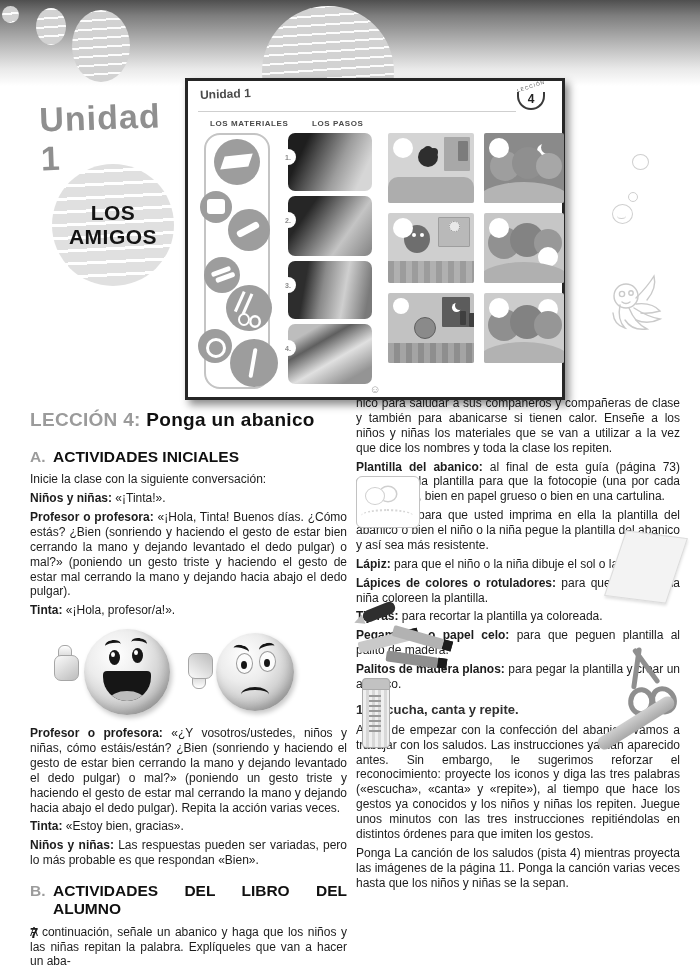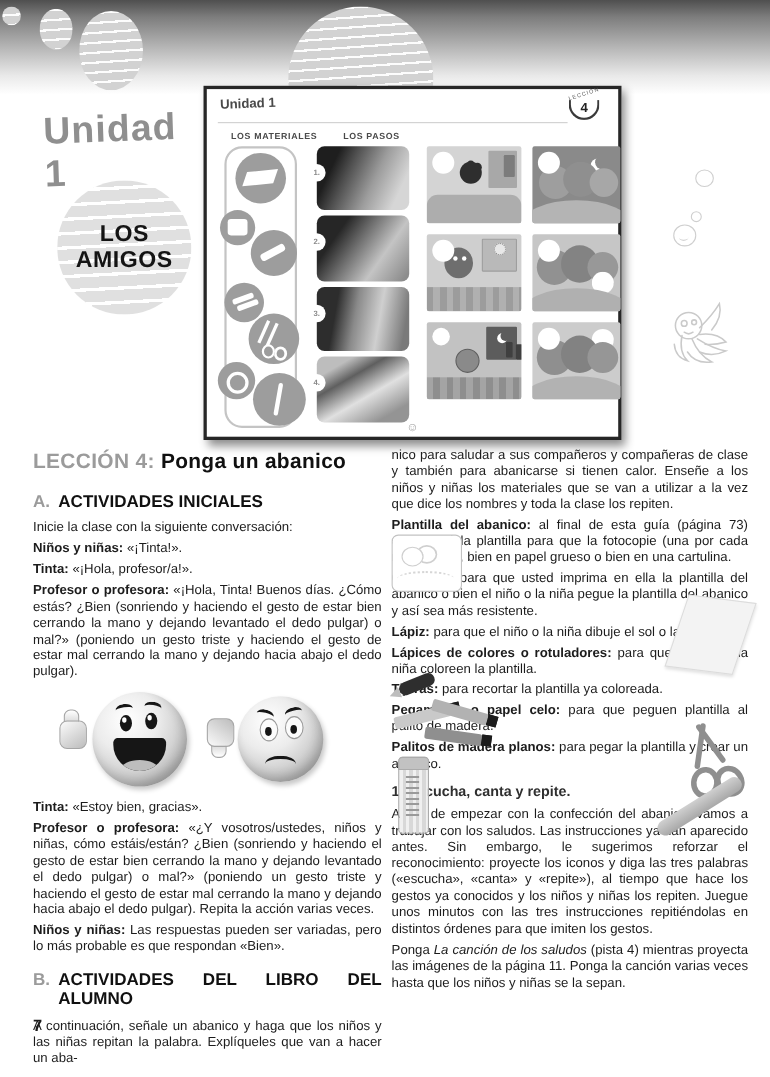--- a/index.html
+++ b/index.html
@@ -90,21 +90,21 @@
   .bubble{position:absolute;border:1.5px solid #cfcfcf;border-radius:50%;background:#fff;z-index:1;}
   .bub1{left:632px;top:154px;width:15px;height:14px;}
   .bub2{left:628px;top:192px;width:8px;height:8px;}
   .bub3{left:612px;top:204px;width:19px;height:18px;}
   .bub3::after{content:"";position:absolute;left:4px;top:7px;width:9px;height:6px;border-bottom:1.5px solid #cfcfcf;border-radius:50%;}
   .octopus{position:absolute;left:606px;top:274px;z-index:1;}
 
   
   .col{position:absolute;font-size:12px;line-height:1.24;text-align:justify;}
   .col-left{left:30px;top:408px;width:317px;}
-  .col-right{left:356px;top:406px;width:324px;}
+  .col-right{left:356px;top:396px;width:324px;}
   .col p{margin:0 0 4px;}
   b{font-weight:bold;}
   .lesson-h{margin:0 0 16px;font-size:19px;font-weight:bold;letter-spacing:.3px;}
   .lesson-h .lab{color:#9b9b9b;}
   .lesson-h .tit{color:#101010;}
   .sec-h{display:flex;font-size:15.5px;font-weight:bold;margin:0 0 7px;line-height:1.15;}
   .sec-h .letter{color:#9b9b9b;width:23px;flex:none;}
   .sec-h .stitle{color:#101010;}
   .gapB{margin-top:14px;}
 
@@ -174,21 +174,21 @@
   .i-glue{left:6px;top:218px;width:26px;height:68px;border:1px solid #ababab;border-radius:4px;
     background:repeating-linear-gradient(90deg,#f0f0f0 0 3px,#d8d8d8 3px 6px);}
   .i-glue::before{content:"";position:absolute;left:-1px;top:-1px;width:26px;height:10px;background:#c2c2c2;
     border:1px solid #ababab;border-radius:4px 4px 0 0;}
   .i-glue::after{content:"";position:absolute;left:6px;top:16px;width:12px;height:40px;
     background:repeating-linear-gradient(to bottom,#9a9a9a 0 2px,transparent 2px 5px);}
   .i-stick{right:0;top:256px;width:88px;height:14px;background:linear-gradient(#d0d0d0,#a8a8a8);
     border-radius:7px;transform:rotate(-32deg);}
 
   .act-h{font-size:13px;font-weight:bold;color:#2f2f2f;margin:10px 0 5px;}
-  .it{font-style:italic;}
+  .it{}
   .pagenum{position:absolute;left:30px;top:924px;font-size:15px;font-weight:bold;color:#1c1c1c;z-index:3;}
 </style>
 </head>
 <body>
 
 <div class="page">
 
   <div class="topband"></div>
   <div class="ball b1"></div>
   <div class="ball b2"></div>
@@ -311,22 +311,22 @@
     </div>
 
     <div class="sec-h">
       <span class="letter">A.</span>
       <span class="stitle">ACTIVIDADES INICIALES</span>
     </div>
 
     <p>Inicie la clase con la siguiente conversación:</p>
 
     <p><b>Niños y niñas:</b> <span>«¡Tinta!».</span></p>
+    <p><b>Profesor o profesora:</b> <span>«¡Hola, Tinta! Buenos días. ¿Cómo estás? ¿Bien (sonriendo y haciendo el gesto de estar bien cerrando la mano y dejando levantado el dedo pulgar) o mal?» (poniendo un gesto triste y haciendo el gesto de estar mal cerrando la mano y dejando hacia abajo el dedo pulgar).</span></p>
     <p><b>Tinta:</b> <span>«¡Hola, profesor/a!».</span></p>
-    <p><b>Profesor o profesora:</b> <span>«¡Hola, Tinta! Buenos días. ¿Cómo estás? ¿Bien (sonriendo y haciendo el gesto de estar bien cerrando la mano y dejando levantado el dedo pulgar) o mal?» (poniendo un gesto triste y haciendo el gesto de estar mal cerrando la mano y dejando hacia abajo el dedo pulgar).</span></p>
 
     <div class="smiley-row">
       <div class="sm">
         <div class="thumb up">
             <div class="tip"></div>
             <div class="fist"></div>
           </div>
         <div class="face happy">
           <div class="brow l"></div>
             <div class="brow r"></div>
@@ -343,22 +343,22 @@
         <div class="face sad">
           <div class="brow l"></div>
             <div class="brow r"></div>
           <div class="eye l"></div>
             <div class="eye r"></div>
           <div class="mouth-s"></div>
         </div>
       </div>
     </div>
 
+    <p><b>Profesor o profesora:</b> <span>«¿Y vosotros/ustedes, niños y niñas, cómo estáis/están? ¿Bien (sonriendo y haciendo el gesto de estar bien cerrando la mano y dejando levantado el dedo pulgar) o mal?» (poniendo un gesto triste y haciendo el gesto de estar mal cerrando la mano y dejando hacia abajo el dedo pulgar). Repita la acción varias veces.</span></p>
     <p><b>Tinta:</b> <span>«Estoy bien, gracias».</span></p>
-    <p><b>Profesor o profesora:</b> <span>«¿Y vosotros/ustedes, niños y niñas, cómo estáis/están? ¿Bien (sonriendo y haciendo el gesto de estar bien cerrando la mano y dejando levantado el dedo pulgar) o mal?» (poniendo un gesto triste y haciendo el gesto de estar mal cerrando la mano y dejando hacia abajo el dedo pulgar). Repita la acción varias veces.</span></p>
     <p><b>Niños y niñas:</b> <span>Las respuestas pueden ser variadas, pero lo más probable es que respondan «Bien».</span></p>
 
     <div class="sec-h gapB">
       <span class="letter">B.</span>
       <span class="stitle">ACTIVIDADES DEL LIBRO DEL ALUMNO</span>
     </div>
     <p>A continuación, señale un abanico y haga que los niños y las niñas repitan la palabra. Explíqueles que van a hacer un aba-</p>
   </div>
 
   <div class="col col-right">

